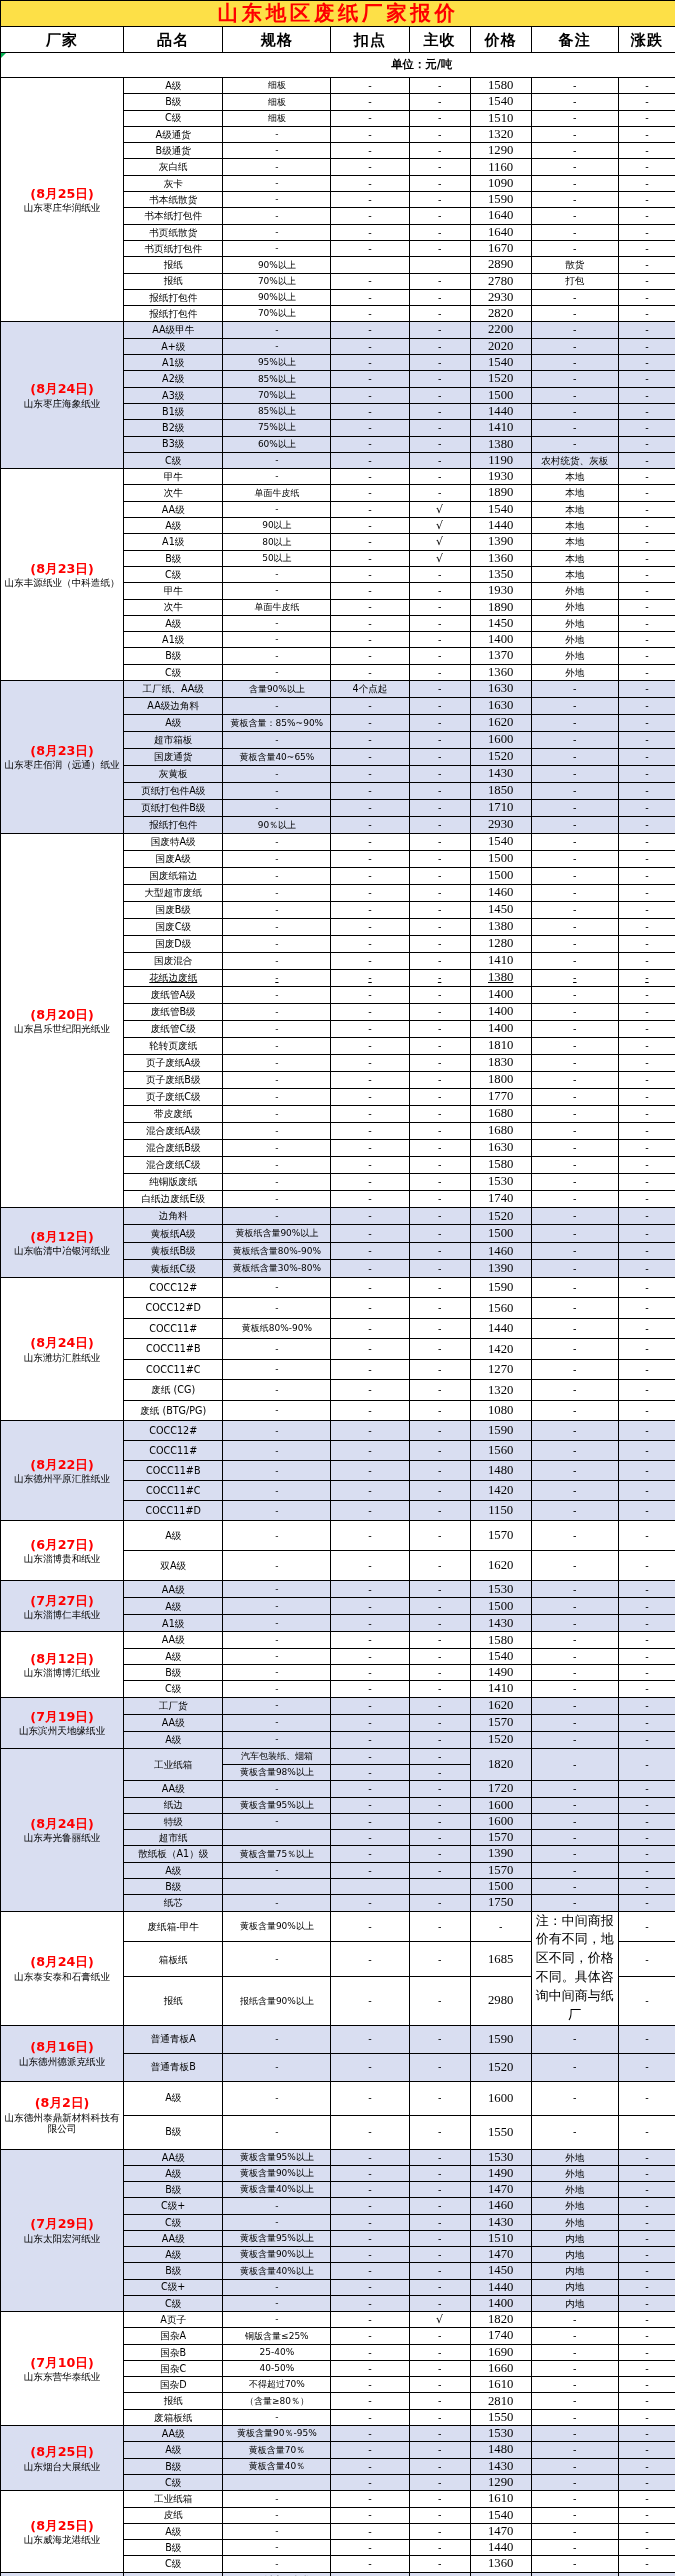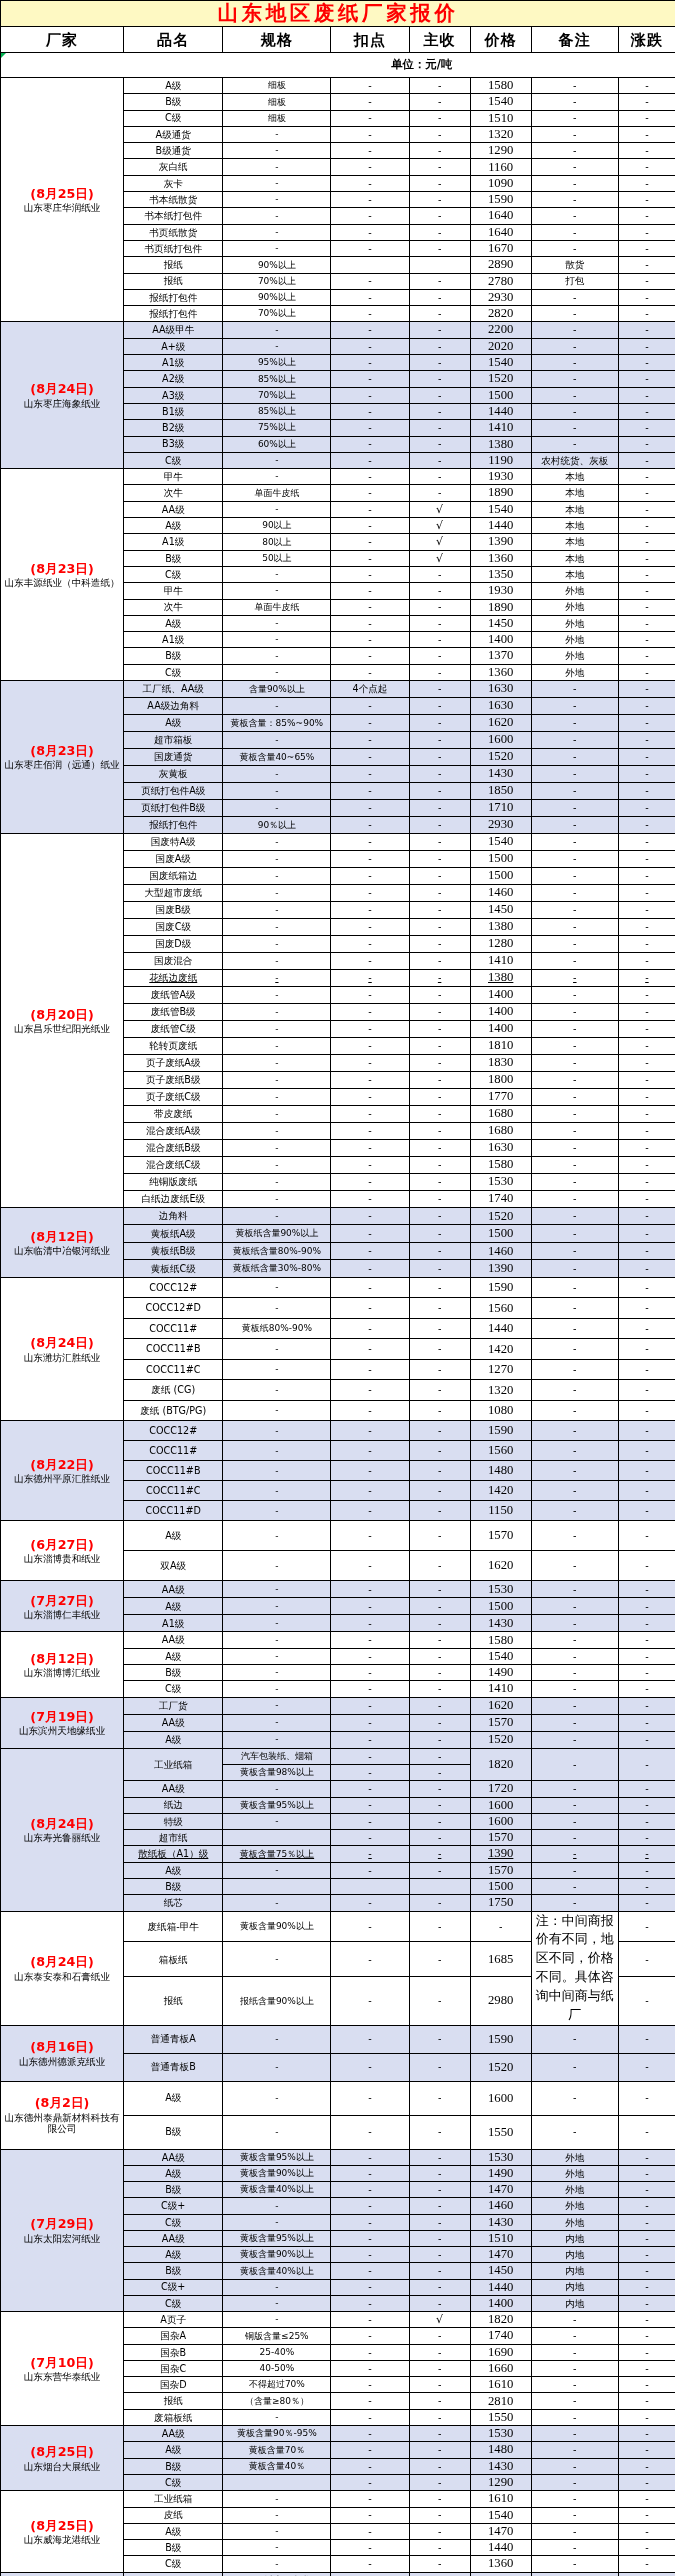--- a/index.html
+++ b/index.html
@@ -3,21 +3,21 @@
 <meta charset="utf-8">
 <style>
   html,body{margin:0;padding:0;background:#fff;}
   body{font-family:"DejaVu Sans","Liberation Sans",sans-serif;color:#000;}
   table{border-collapse:collapse;width:676px;table-layout:fixed;border:1.8px solid #000;}
   td{border:0.6px solid #000;text-align:center;vertical-align:middle;font-size:9.6px;
      padding:0 1.2px;overflow:hidden;line-height:1.2;}
   tr.blue td{background:#d9def1;}
   tr.white td{background:#ffffff;}
   tr.sec-top td{border-top:1.2px solid #000;}
-  td.title{background:#fef9c3;color:#fe0000;font-size:20.5px;font-weight:bold;height:25px;
+  td.title{background:#fde047;color:#fe0000;font-size:20.5px;font-weight:bold;height:25px;
      border-bottom:1.2px solid #000;letter-spacing:3.6px;}
   td.head{font-size:15px;font-weight:bold;height:25px;background:#fff;letter-spacing:1.2px;}
   td.unit-cell{height:24px;background:#fff;text-align:left;font-size:11.4px;font-weight:bold;
      position:relative;border-bottom:1.2px solid #000;}
   .unit-text{margin-left:389px;}
   .green-tri{position:absolute;left:0;top:0;width:0;height:0;
      border-top:5.4px solid #00b050;border-right:5.4px solid transparent;}
   td.factory{font-weight:bold;padding:1.2px;}
   .factory .date{color:#fe0000;font-size:12.7px;font-weight:bold;}
   .factory .company{font-size:9.6px;font-weight:normal;margin-top:1.2px;}
@@ -1021,21 +1021,21 @@
       </tr>
       <tr class="blue" style="height: 16.3px;">
         <td>超市纸</td>
         <td class="spec"></td>
         <td>-</td>
         <td>-</td>
         <td class="price">1570</td>
         <td>-</td>
         <td>-</td>
       </tr>
-      <tr class="blue" style="height: 16.3px; text-decoration: underline;">
+      <tr class="blue" style="height: 16.3px;">
         <td>散纸板（A1）级</td>
         <td class="spec">黄板含量75％以上</td>
         <td>-</td>
         <td>-</td>
         <td class="price">1390</td>
         <td>-</td>
         <td>-</td>
       </tr>
       <tr class="blue" style="height: 16.3px;">
         <td>A级</td>

